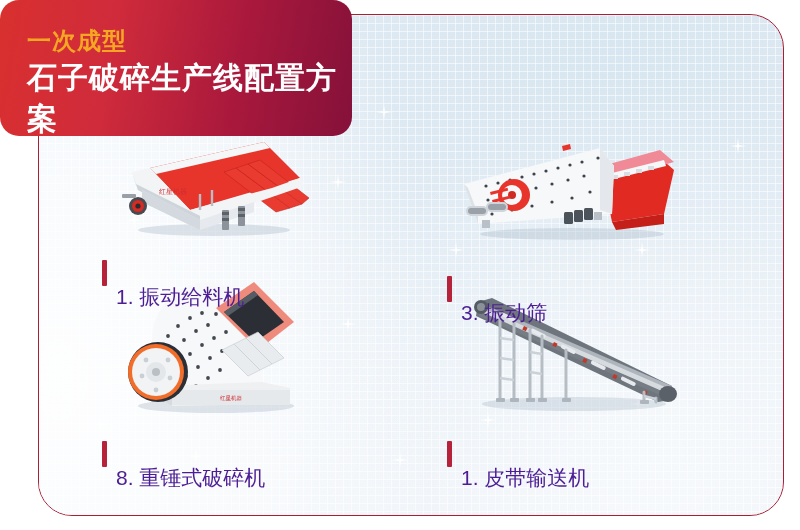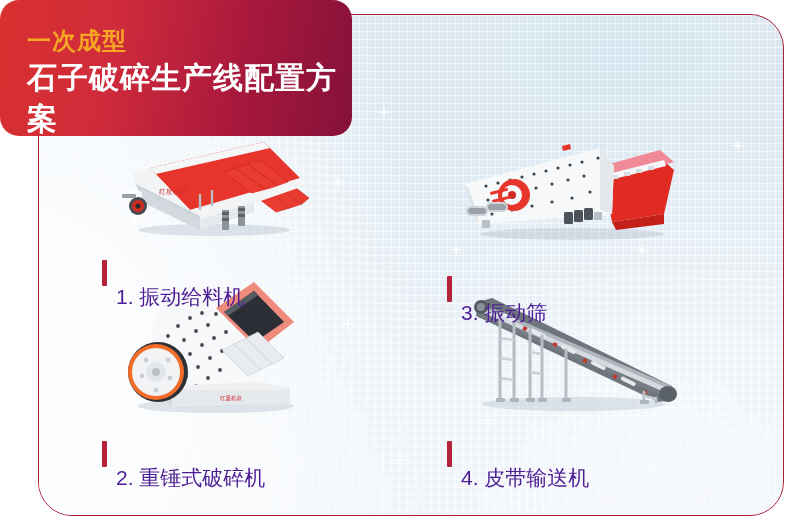--- a/index.html
+++ b/index.html
@@ -349,29 +349,29 @@
       </g>
     </svg>
   </div>
 
   <div class="label" id="label-1">
     <div class="bar"></div>
     <div class="txt">1. 振动给料机</div>
   </div>
   <div class="label" id="label-2">
     <div class="bar"></div>
-    <div class="txt">2. 重锤式破碎机</div>
+    <div class="txt">8. 重锤式破碎机</div>
   </div>
   <div class="label" id="label-3">
     <div class="bar"></div>
     <div class="txt">3. 振动筛</div>
   </div>
   <div class="label" id="label-4">
     <div class="bar"></div>
-    <div class="txt">4. 皮带输送机</div>
+    <div class="txt">1. 皮带输送机</div>
   </div>
 
   <div id="banner">
     <div class="t1">一次成型</div>
     <div class="t2">石子破碎生产线配置方案</div>
   </div>
 
 </div>
 
 </body></html>

